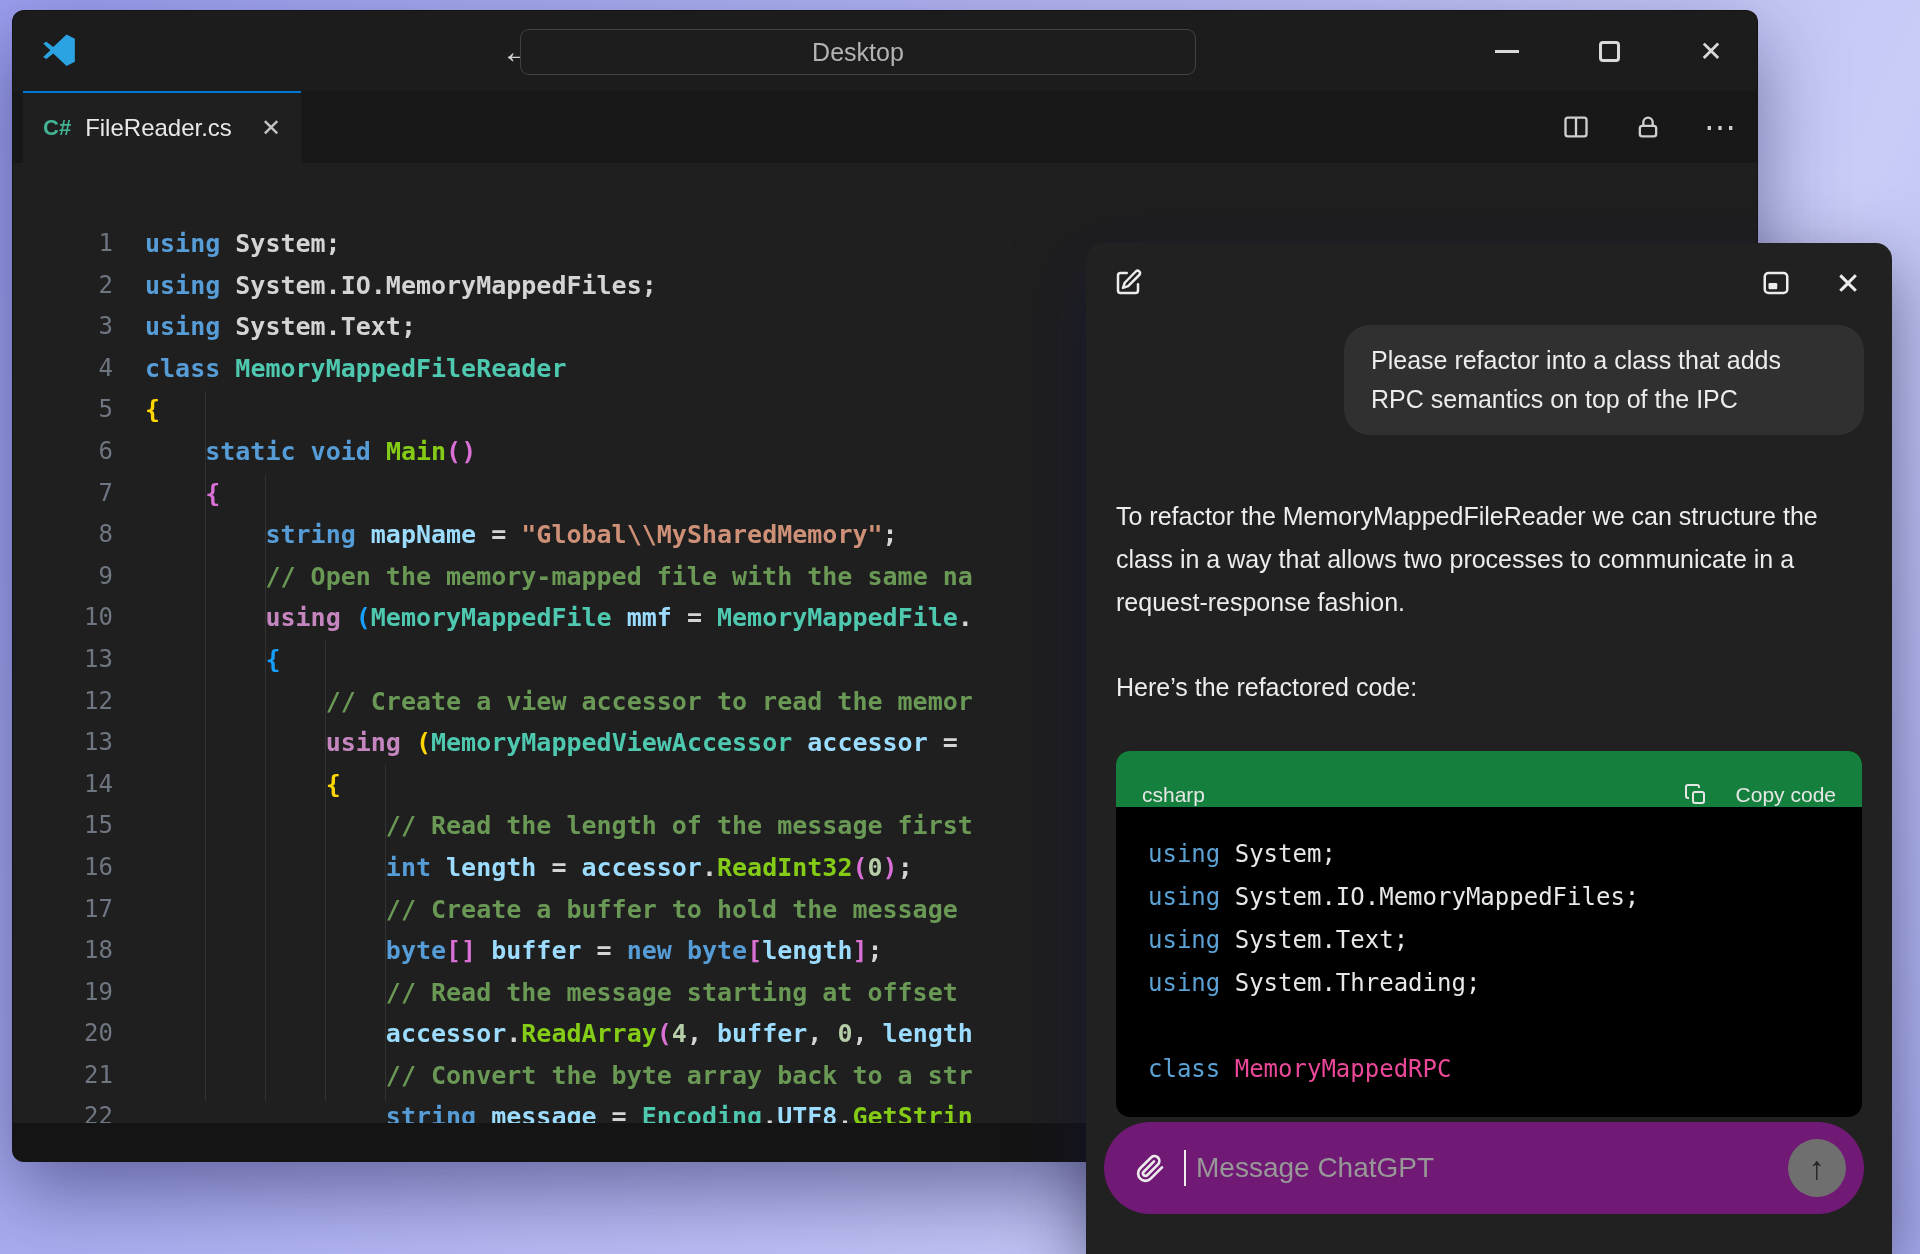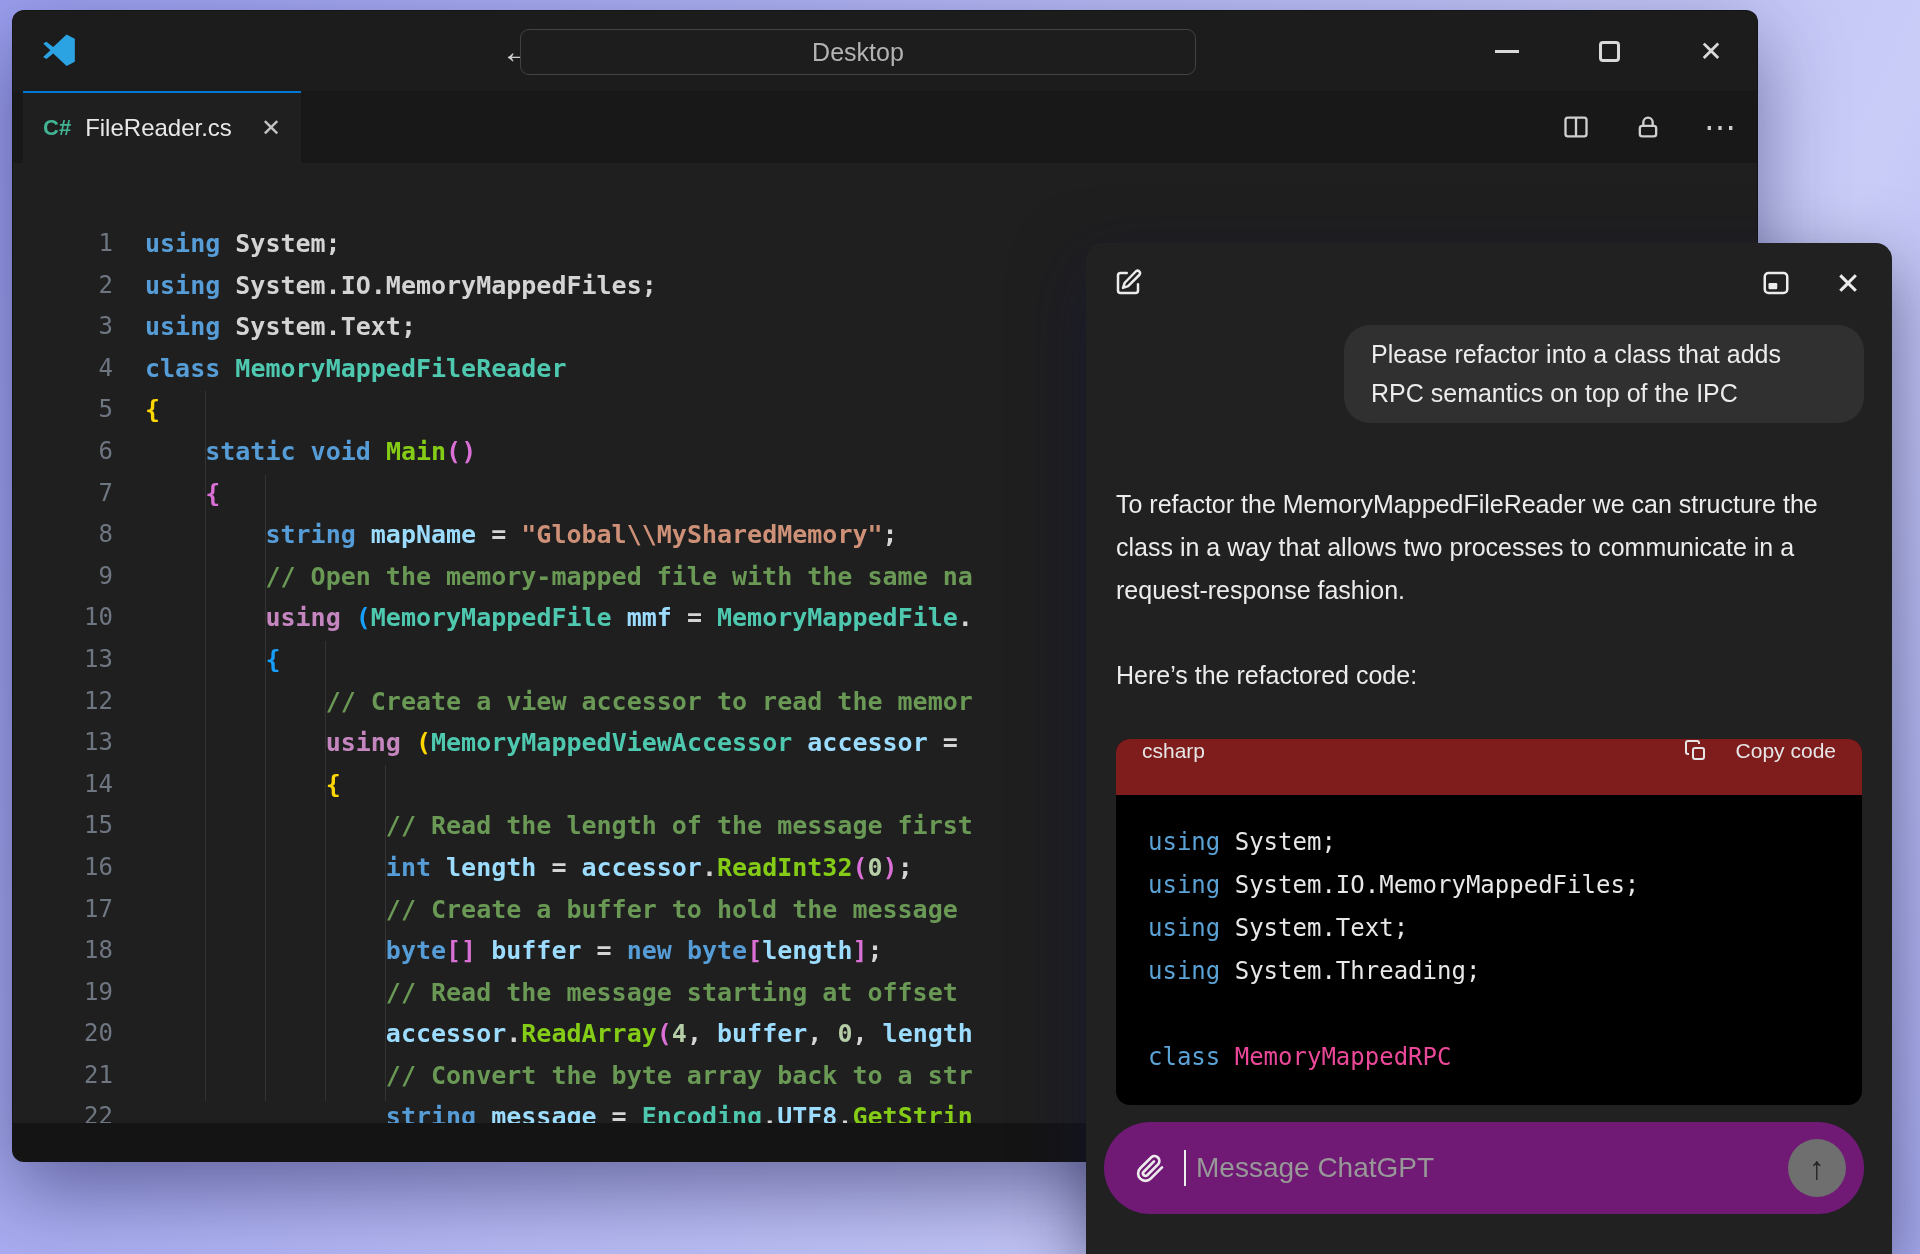--- a/index.html
+++ b/index.html
@@ -80,29 +80,29 @@
     box-shadow:0 24px 70px rgba(20,20,60,.55); z-index:5; overflow:hidden;
     color:#ececec;
   }
   .chat-header { display:flex; align-items:center; padding:24px 28px 0 26px; height:56px; }
   .chat-header .right { margin-left:auto; display:flex; align-items:center; gap:40px; }
   .hicon { width:32px; height:32px; display:flex; align-items:center; justify-content:center; }
   .chat-close { color:#ececec; font-size:30px; }
 
   .user-bubble {
     margin:26px 28px 0 auto; max-width:520px;
-    background:#303030; border-radius:26px; padding:10px 27px;
+    background:#303030; border-radius:26px; padding:16px 27px;
     font-size:25px; line-height:39px; color:#ececec;
   }
   .assistant-text { margin:60px 30px 0; width:742px; font-size:25px; line-height:43px; }
   .assistant-lead { margin:42px 30px 0; font-size:25px; line-height:43px; }
 
   .code-card { margin:42px 30px 0; border-radius:14px; overflow:hidden; background:#000; }
   .code-card-header {
-    display:flex; align-items:flex-start; background:#7f1d1d; height:56px; padding:0 26px;
+    display:flex; align-items:flex-end; background:#15803d; height:56px; padding:0 26px;
     font-size:21px; color:#e6e6e6;
   }
   .copy-btn { margin-left:auto; display:flex; align-items:center; gap:28px; color:#e6e6e6; cursor:default; }
   .code-card-body {
     padding:26px 32px; font-family:"DejaVu Sans Mono", monospace;
     font-size:24px; line-height:43px; white-space:pre; height:310px;
   }
 
   .chat-input {
     position:absolute; left:18px; right:28px; top:879px; height:92px;

